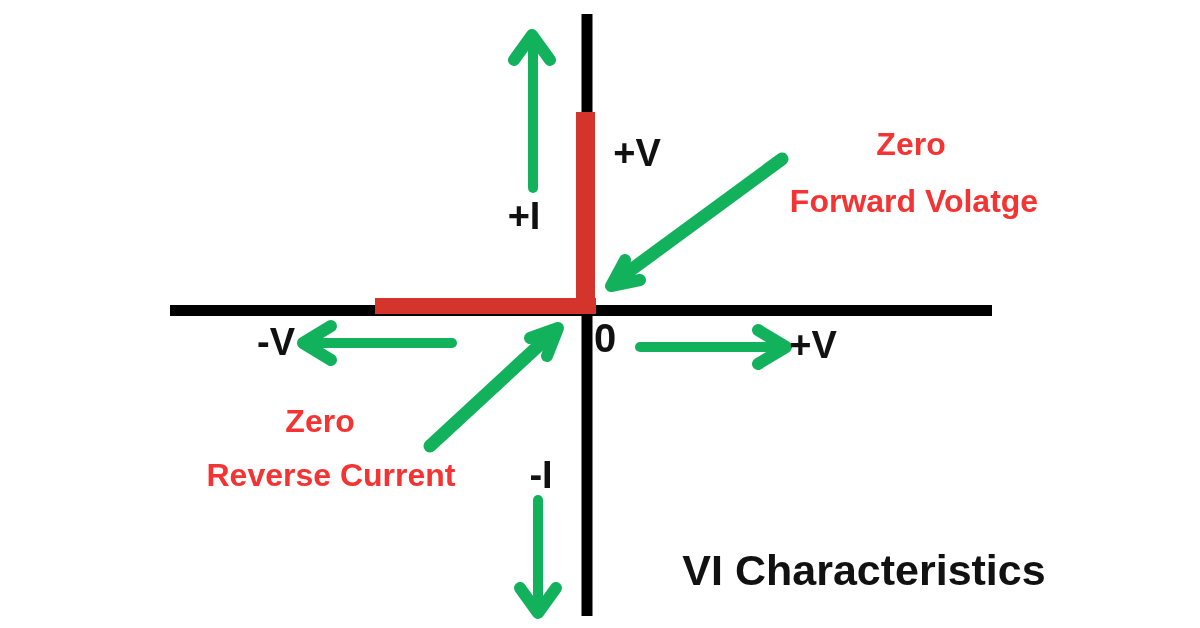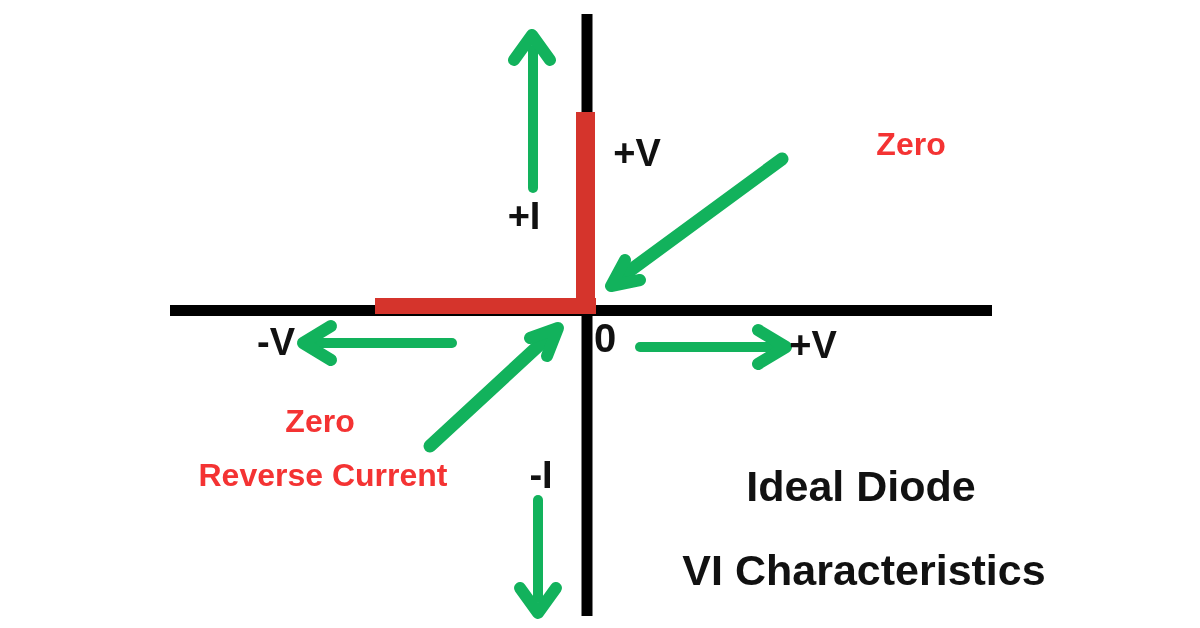--- a/index.html
+++ b/index.html
@@ -114,22 +114,22 @@
   <div class="label axis-label" style="left:276px; top:342px;">-V</div>
 
   <div class="label origin-label" style="left:605px; top:338px;">0</div>
 
   <div class="label axis-label" style="left:813px; top:345px;">+V</div>
 
   <div class="label axis-label" style="left:541px; top:475px;">-I</div>
 
   <div class="label red-annotation" style="left:911px; top:144px;">Zero</div>
 
+  <div class="label red-annotation" style="left:914px; top:201px;">Forward Volatge</div>
 
   <div class="label red-annotation" style="left:320px; top:421px;">Zero</div>
 
-  <div class="label red-annotation" style="left:323px; top:475px;">Reverse Current</div>
+  <div class="label red-annotation" style="left:331px; top:475px;">Reverse Current</div>
 
-  <div class="label caption-text" style="left:861px; top:486px;">Ideal Diode</div>
 
   <div class="label caption-text" style="left:864px; top:550px;margin-top:20px;">VI Characteristics</div>
 
 </div>
 
 </body></html>

